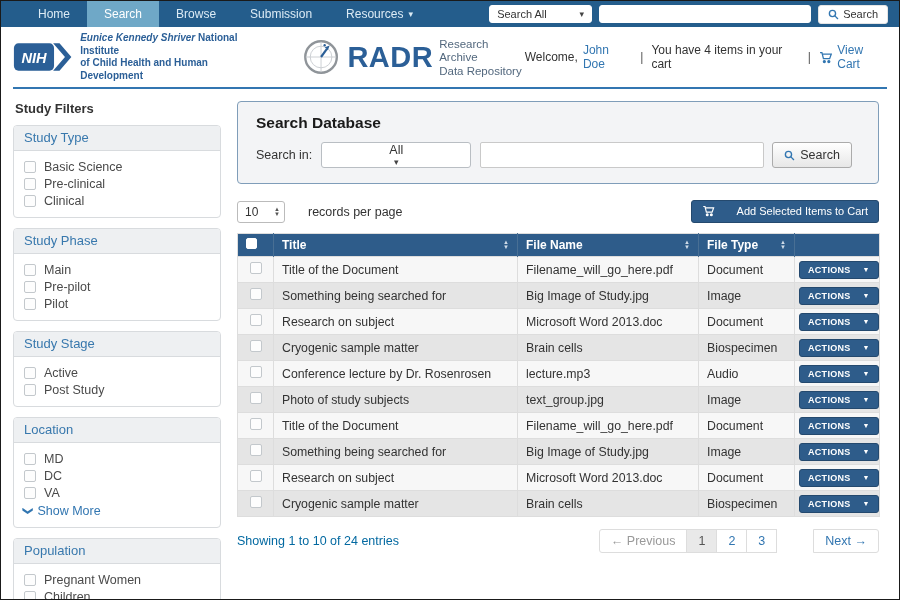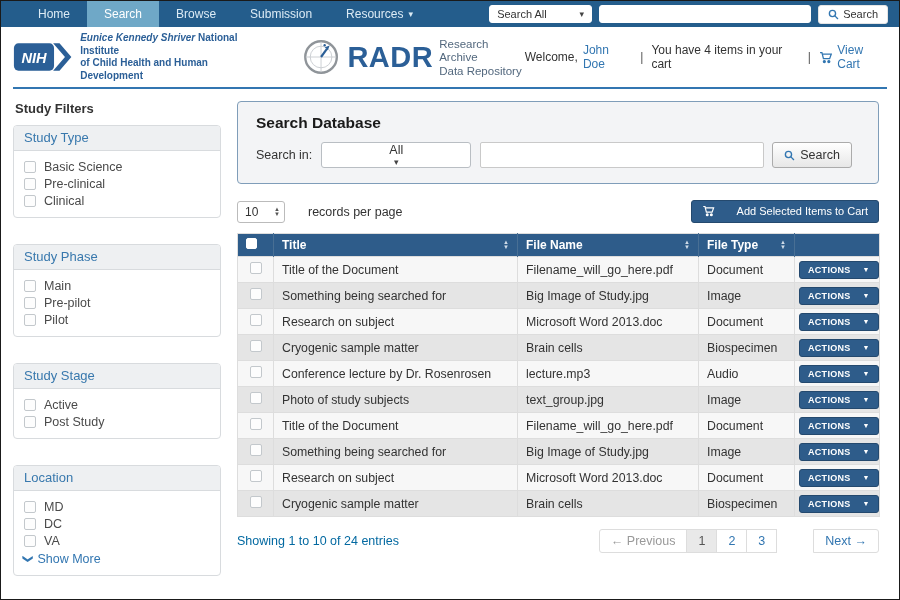--- a/index.html
+++ b/index.html
@@ -53,21 +53,21 @@
   .radr-acronym{ font-size:29px; font-weight:bold; color:var(--brand-blue,#2b5f97); letter-spacing:0.5px; margin:0 6px 0 8px; }
   .radr-sub{ font-size:11.5px; color:#53687e; line-height:13.5px; padding-top:2px; }
   .user-area{ margin-left:auto; font-size:12px; color:#333; display:flex; align-items:center; gap:5px; }
   .user-area a{ color:var(--link-blue,#3276b1); text-decoration:none; cursor:pointer; }
   .sep{ color:#555; padding:0 3px; }
   .cart-ic{ width:14px; height:13px; color:var(--link-blue,#3276b1); }
 
   
   .sidebar{ position:absolute; left:12px; top:100px; width:208px; }
   .side-title{ font-size:13px; font-weight:bold; color:#333; margin:0 0 9px 2px; }
-  .fpanel{ border:1px solid var(--panel-border,#d8dbde); border-radius:4px; background:#fff; margin-bottom:26px; overflow:hidden; }
+  .fpanel{ border:1px solid var(--panel-border,#d8dbde); border-radius:4px; background:#fff; margin-bottom:10px; overflow:hidden; }
   .fpanel-h{
     background:var(--panel-header-bg,#eef0f2); color:var(--panel-header-text,#3878ad);
     font-size:13px; padding:4px 10px 5px; border-bottom:1px solid var(--panel-border,#d8dbde); cursor:pointer;
   }
   .fpanel-b{ padding:7px 10px 8px; }
   .fopt{ display:flex; align-items:center; gap:8px; font-size:12.5px; color:#4a4a4a; padding:1.5px 0; cursor:pointer; }
   .cb{
     width:12px; height:12px; flex:0 0 12px; background:#fdfdfd; border:1px solid #c3c8cc; border-radius:2px;
     display:inline-block; cursor:pointer;
   }

